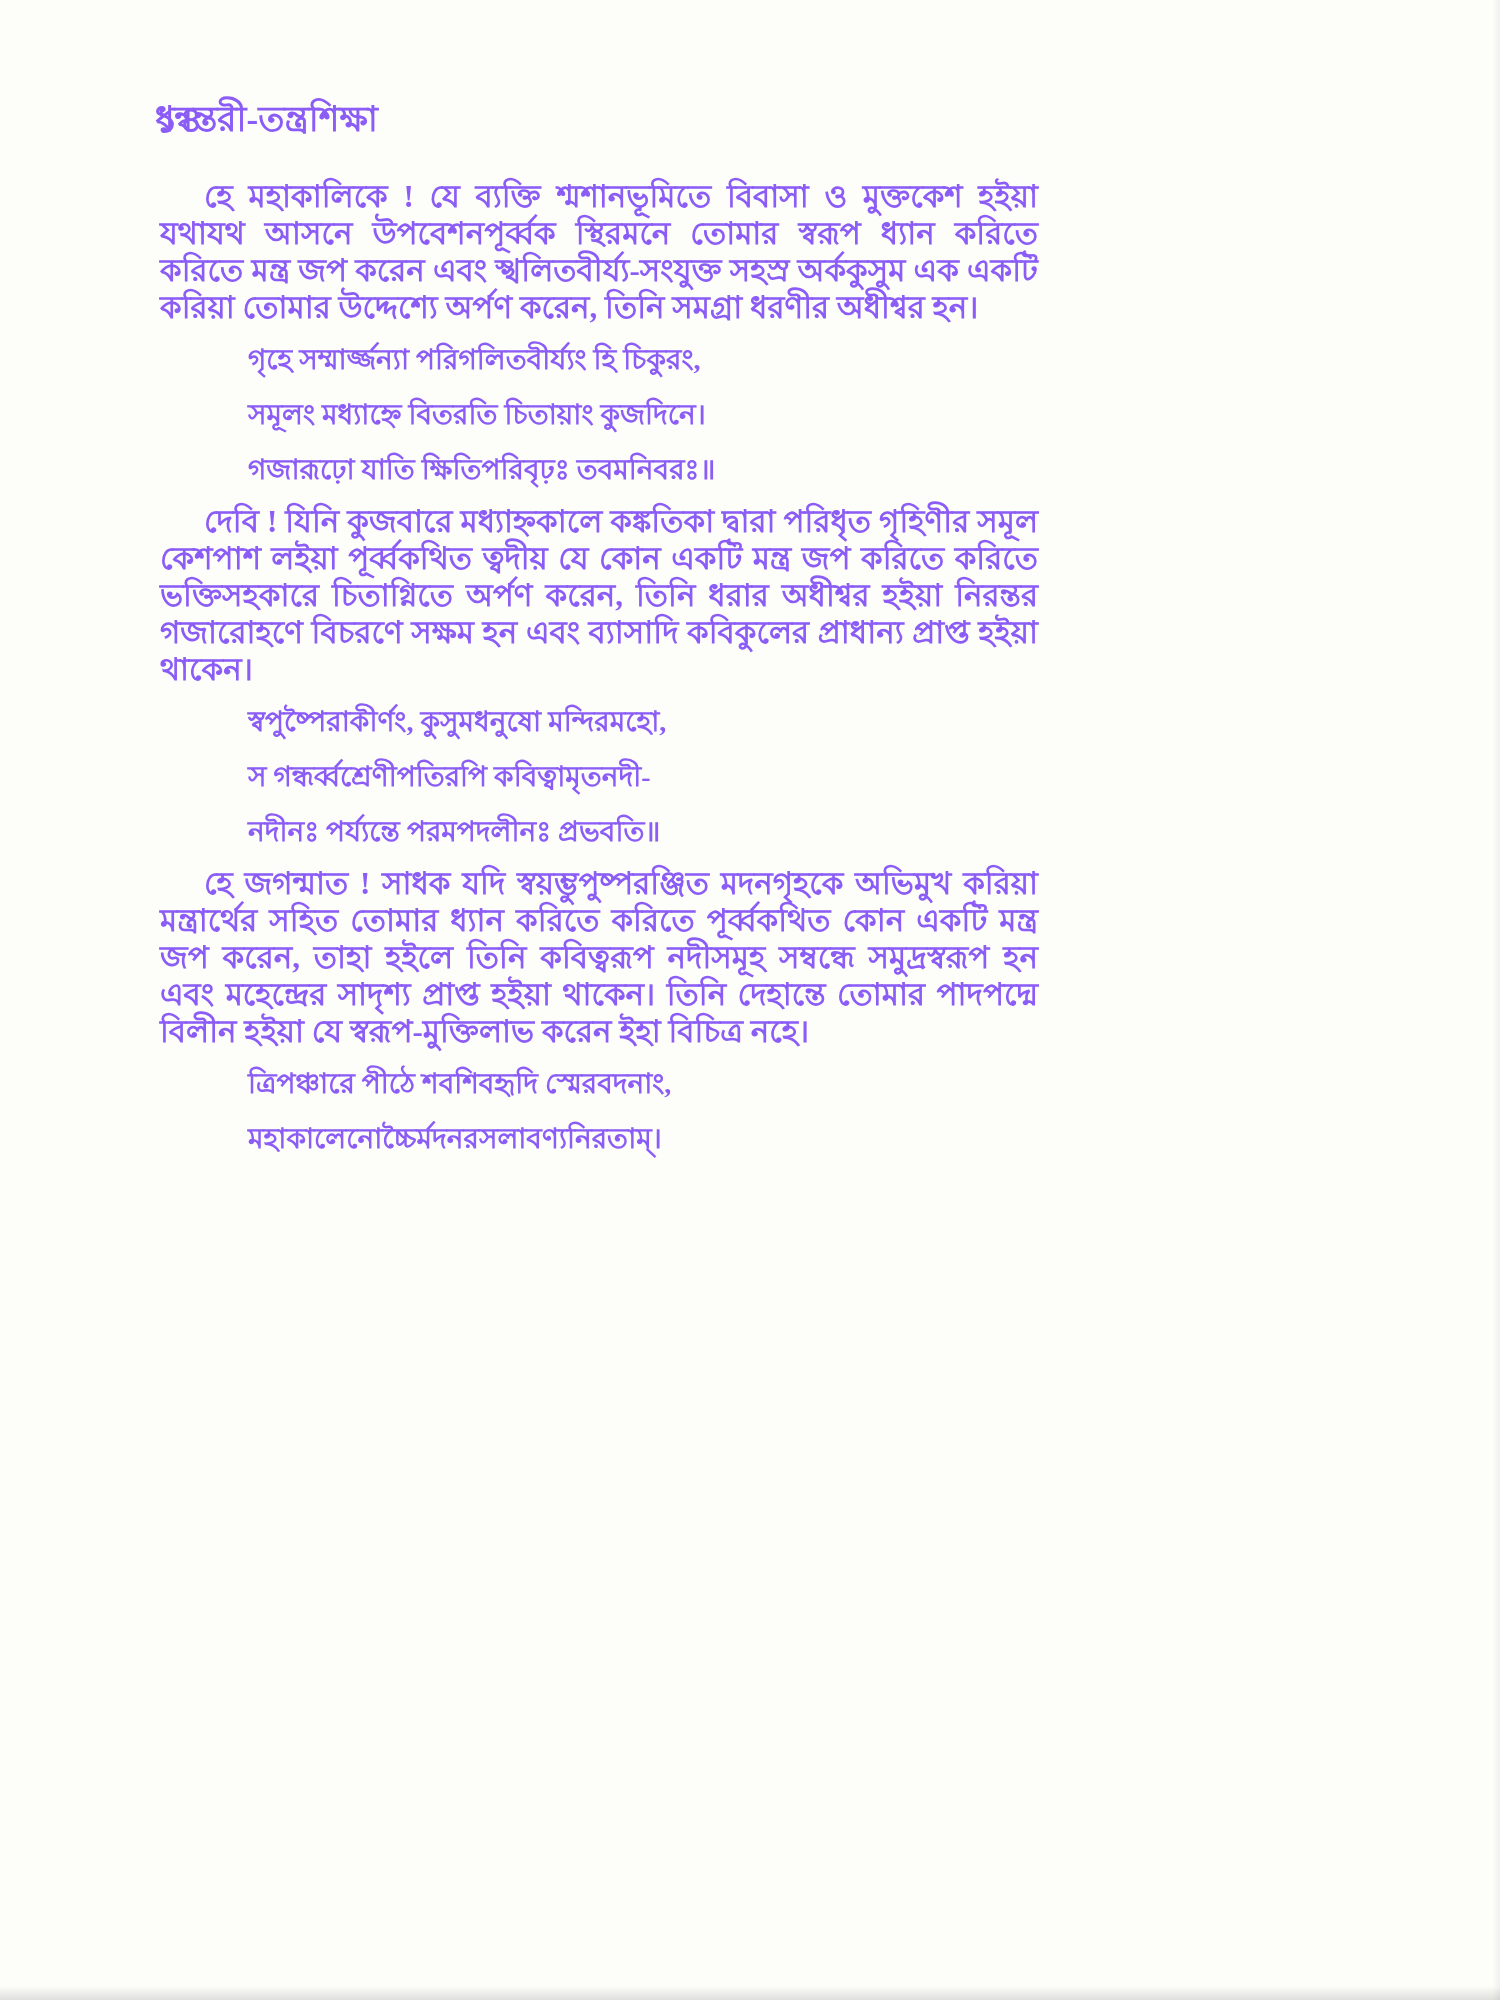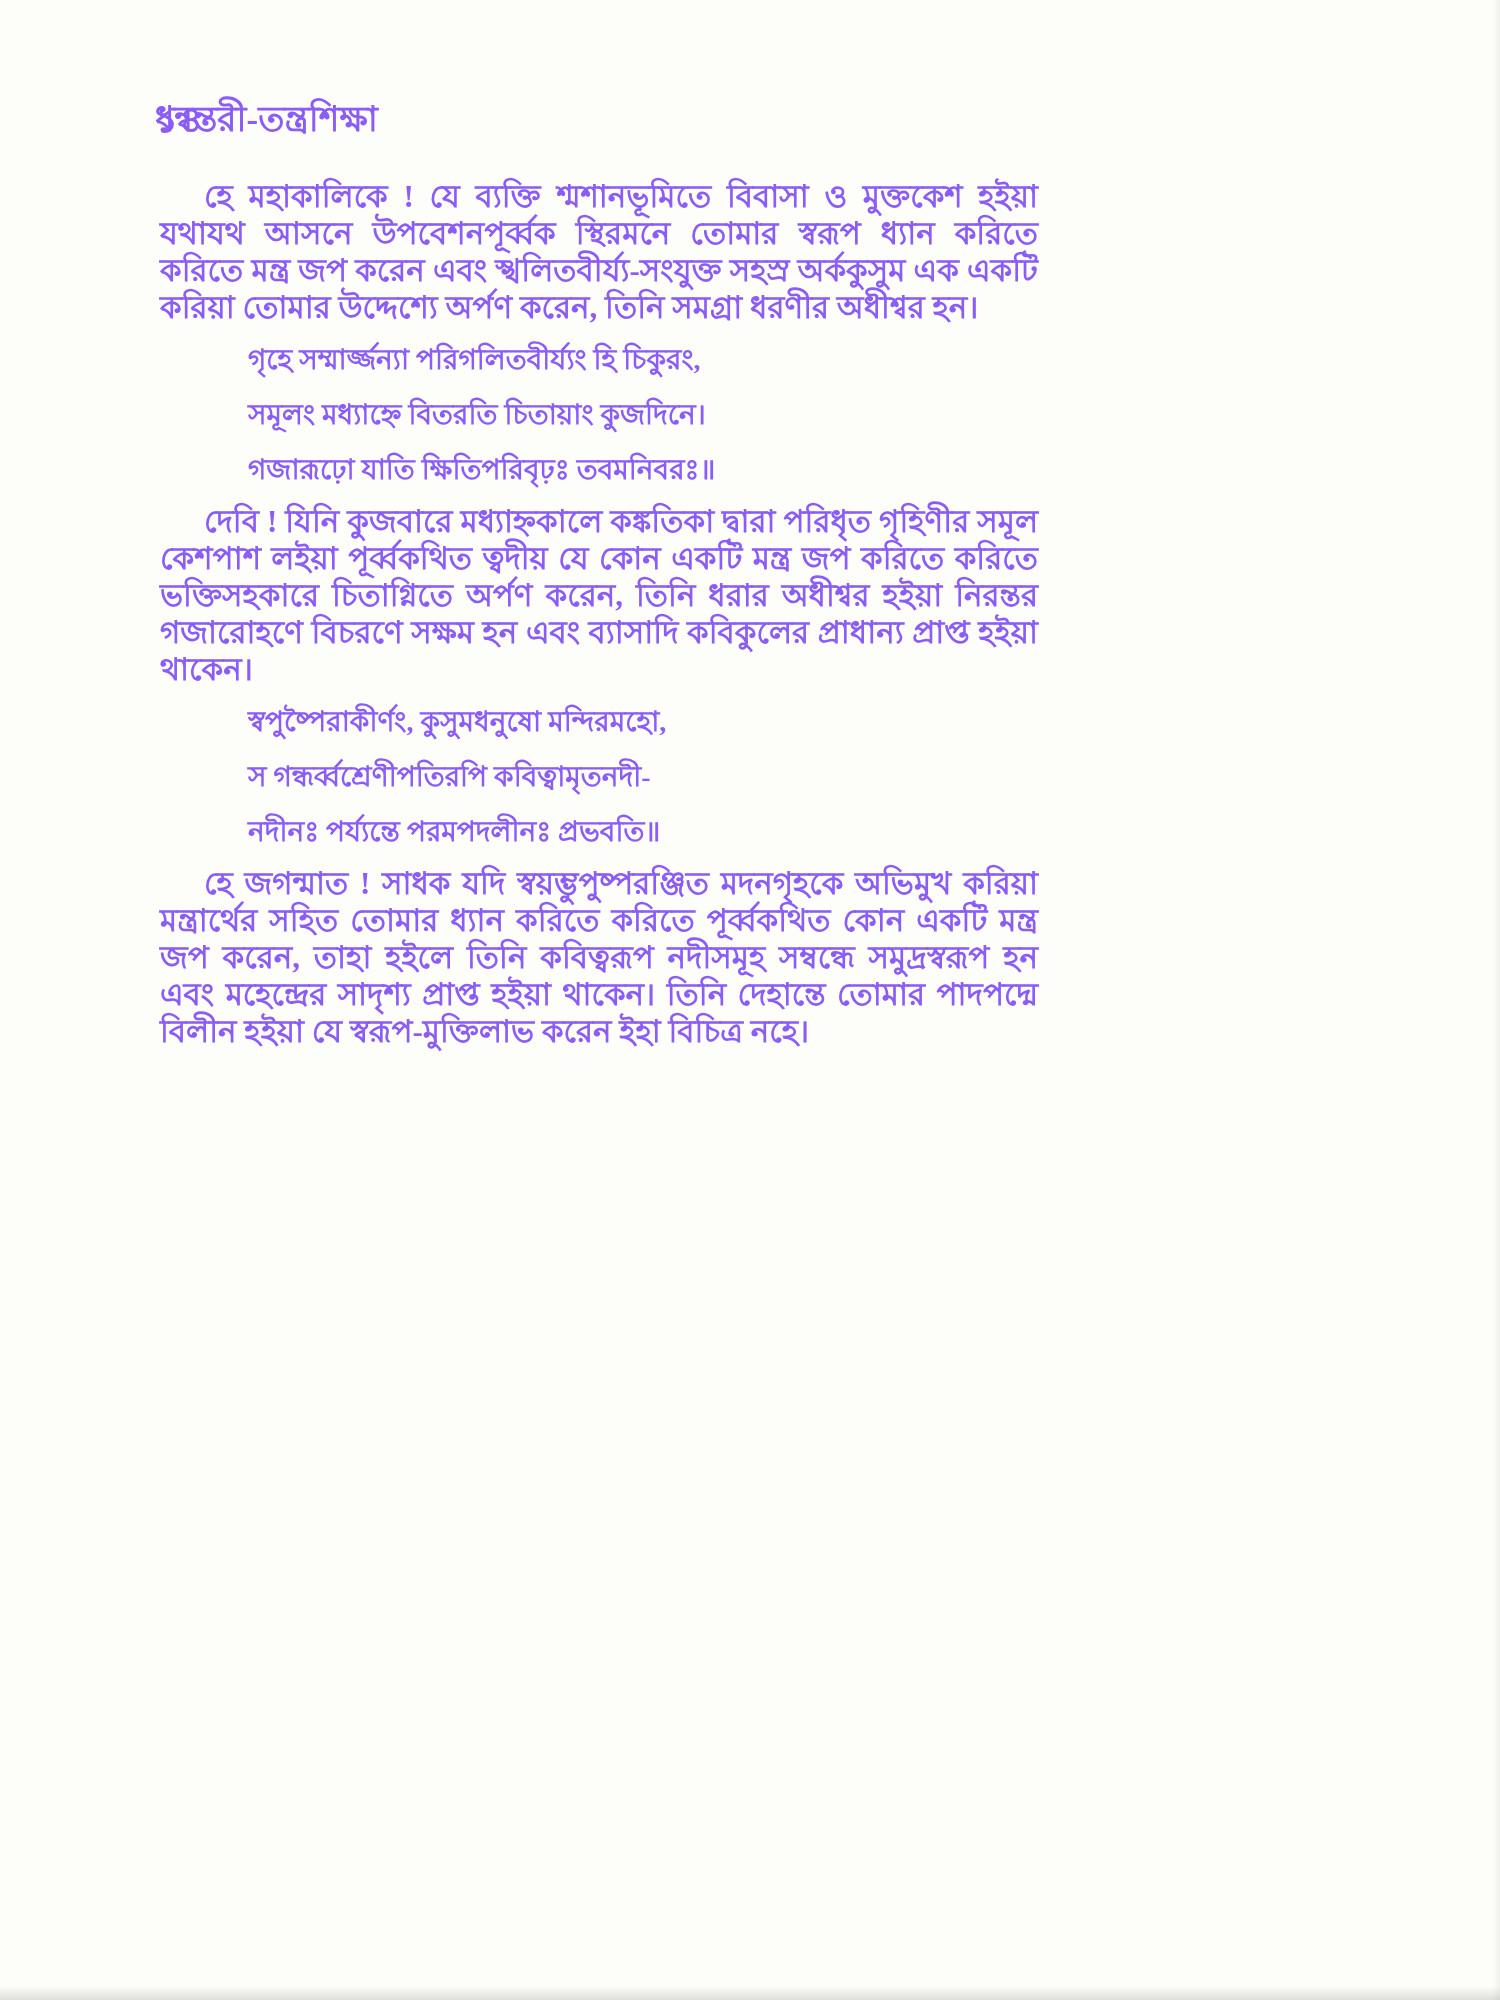--- a/index.html
+++ b/index.html
@@ -99,18 +99,22 @@
         <div class="verse-line">সমূলং মধ্যাহ্নে বিতরতি চিতায়াং কুজদিনে।</div>
         <div class="verse-line">গজারূঢ়ো যাতি ক্ষিতিপরিবৃঢ়ঃ তবমনিবরঃ॥</div>
       </div>
       <div class="para">দেবি ! যিনি কুজবারে মধ্যাহ্নকালে কঙ্কতিকা দ্বারা পরিধৃত গৃহিণীর সমূল কেশপাশ লইয়া পূর্ব্বকথিত ত্বদীয় যে কোন একটি মন্ত্র জপ করিতে করিতে ভক্তিসহকারে চিতাগ্নিতে অর্পণ করেন, তিনি ধরার অধীশ্বর হইয়া নিরন্তর গজারোহণে বিচরণে সক্ষম হন এবং ব্যাসাদি কবিকুলের প্রাধান্য প্রাপ্ত হইয়া থাকেন।</div>
       <div class="verse">
         <div class="verse-line">স্বপুষ্পৈরাকীর্ণং, কুসুমধনুষো মন্দিরমহো,</div>
         <div class="verse-line">স গন্ধর্ব্বশ্রেণীপতিরপি কবিত্বামৃতনদী-</div>
         <div class="verse-line">নদীনঃ পর্য্যন্তে পরমপদলীনঃ প্রভবতি॥</div>
       </div>
       <div class="para">হে জগন্মাত ! সাধক যদি স্বয়ম্ভুপুষ্পরঞ্জিত মদনগৃহকে অভিমুখ করিয়া মন্ত্রার্থের সহিত তোমার ধ্যান করিতে করিতে পূর্ব্বকথিত কোন একটি মন্ত্র জপ করেন, তাহা হইলে তিনি কবিত্বরূপ নদীসমূহ সম্বন্ধে সমুদ্রস্বরূপ হন এবং মহেন্দ্রের সাদৃশ্য প্রাপ্ত হইয়া থাকেন। তিনি দেহান্তে তোমার পাদপদ্মে বিলীন হইয়া যে স্বরূপ-মুক্তিলাভ করেন ইহা বিচিত্র নহে।</div>
+      <div class="verse">
+        <div class="verse-line">ত্রিপঞ্চারে পীঠে শবশিবহৃদি স্মেরবদনাং,</div>
+        <div class="verse-line">মহাকালেনোচ্চৈর্মদনরসলাবণ্যনিরতাম্।</div>
+      </div>
     </div>
 
   <div class="scan-side"></div>
   <div class="scan-edge"></div>
 
 </div>
 
 </body></html>

